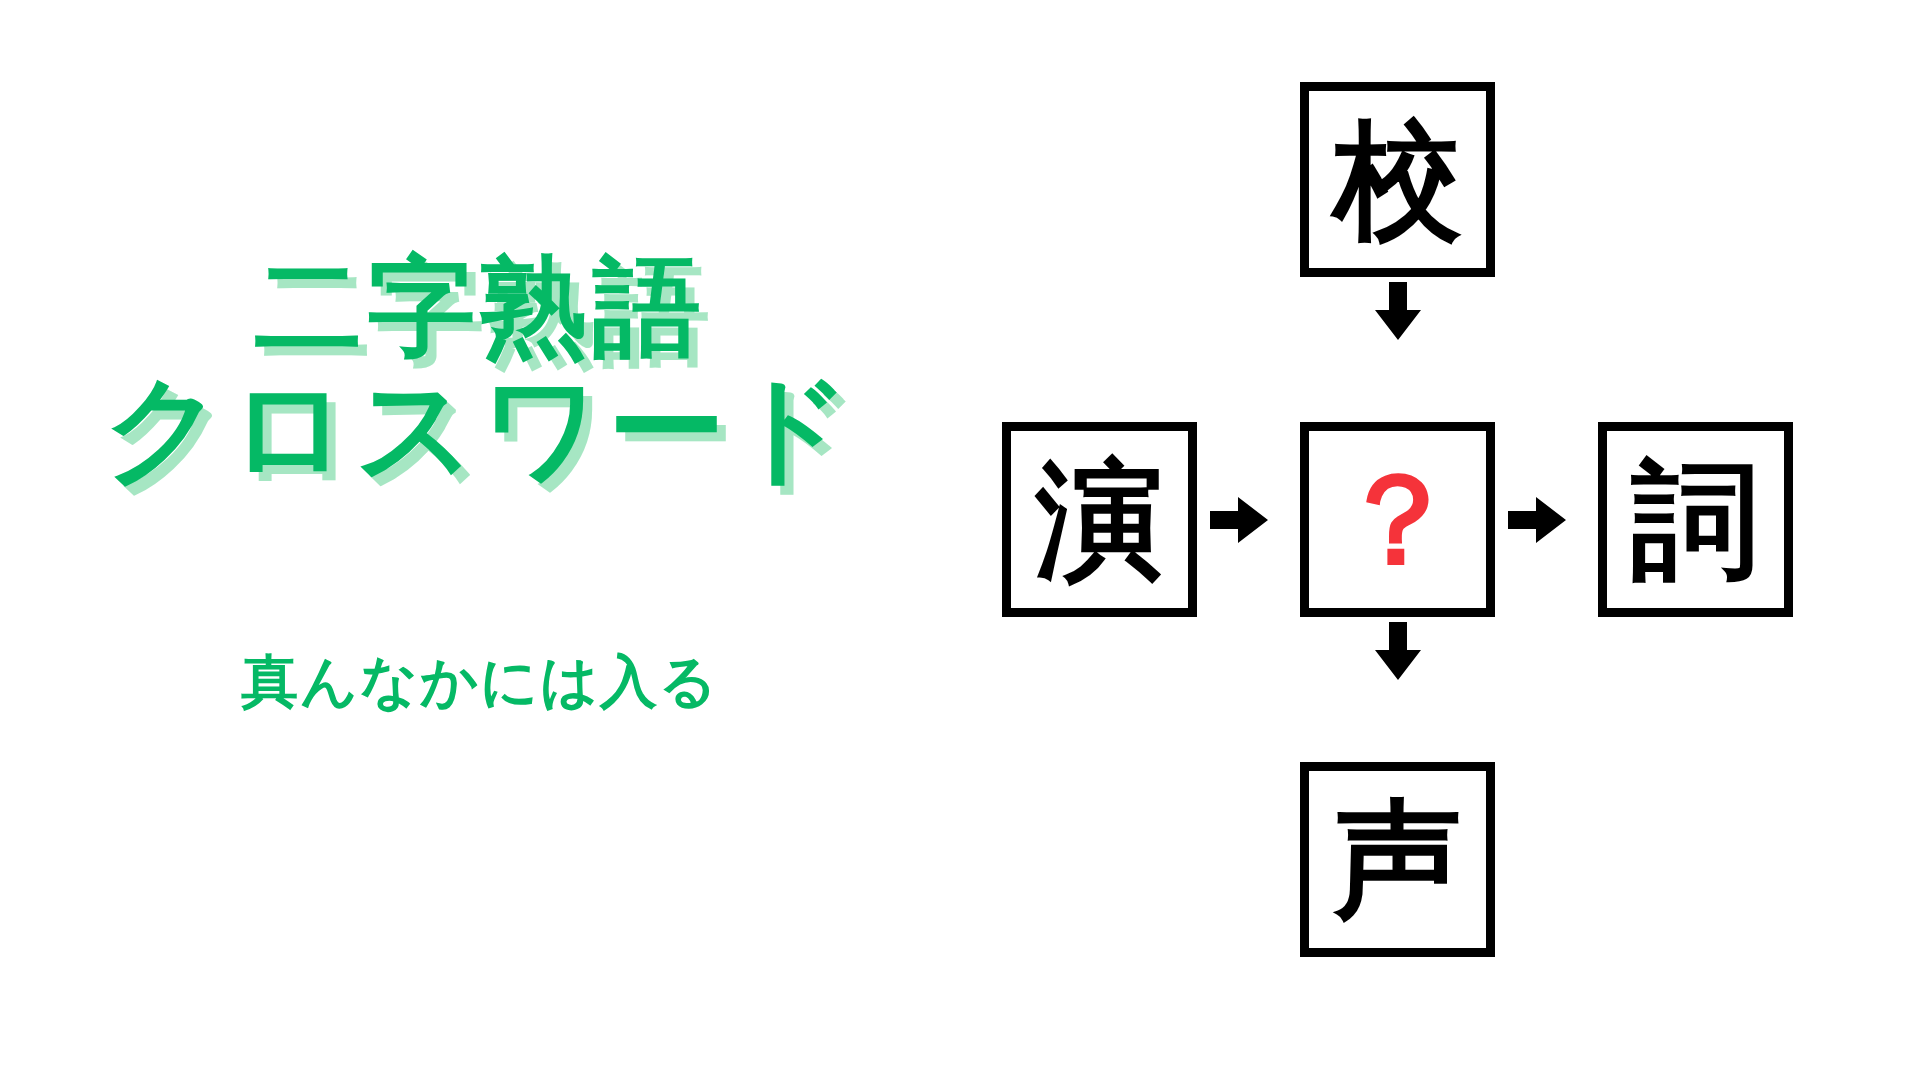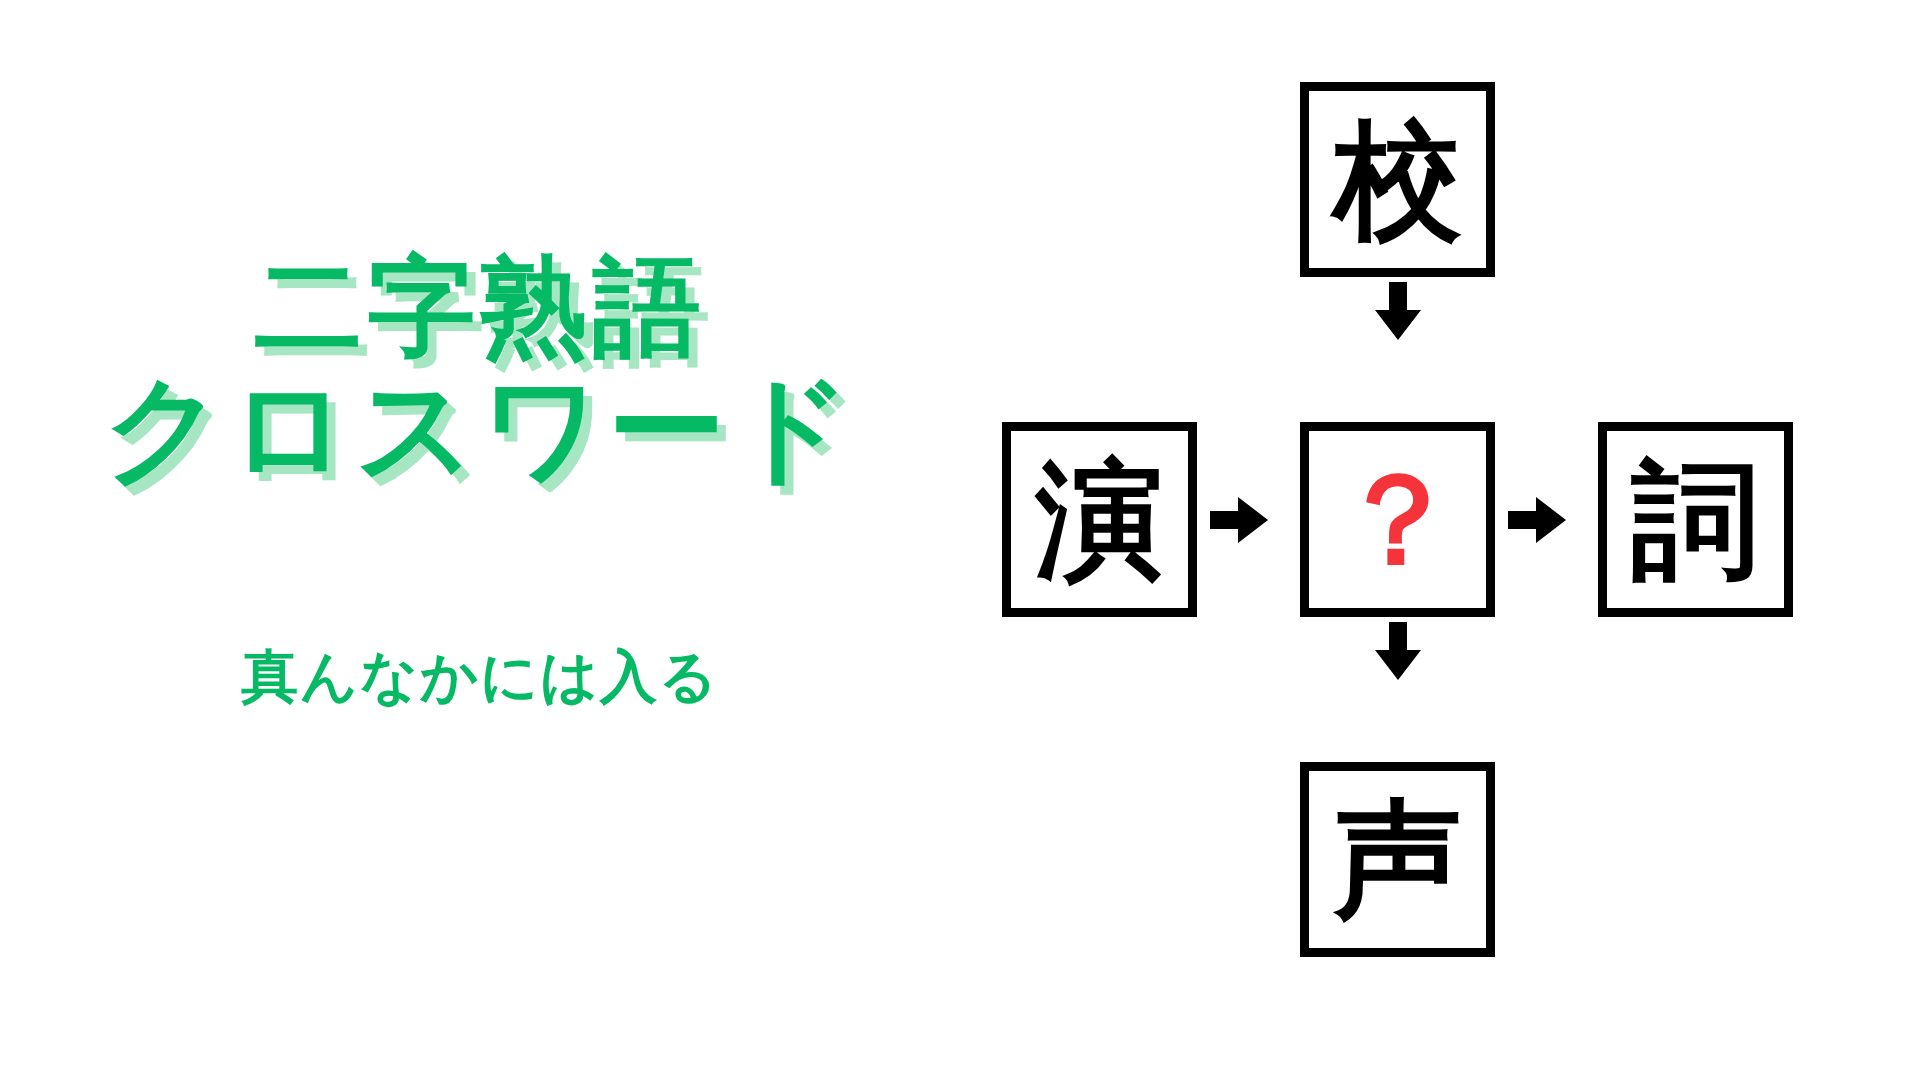--- a/index.html
+++ b/index.html
@@ -58,21 +58,20 @@
     text-align: center;
   }
   .subtitle-line {
     display: block;
     color: #05b965;
     font-weight: 700;
     font-size: 57px;
     line-height: 1.17;
     letter-spacing: 0.03em;
     white-space: nowrap;
-    font-family: Liberation Mono, monospace;
   }
 
   
   .puzzle {
     position: absolute;
     left: 960px;
     top: 0px;
     width: 960px;
     height: 1080px;
   }

